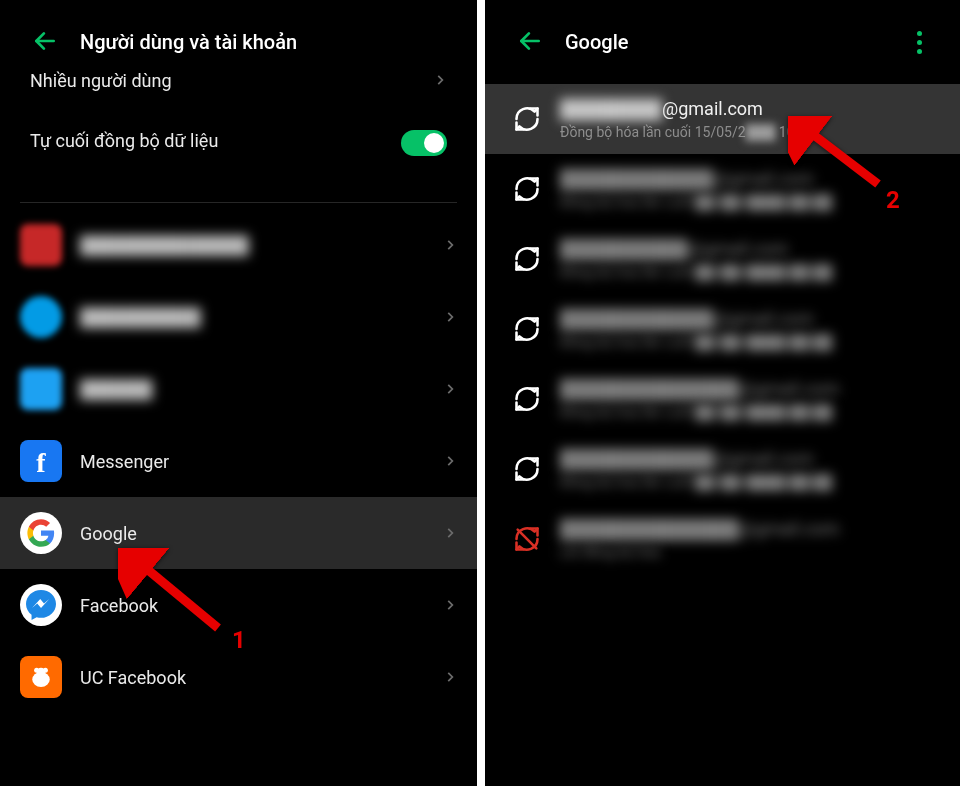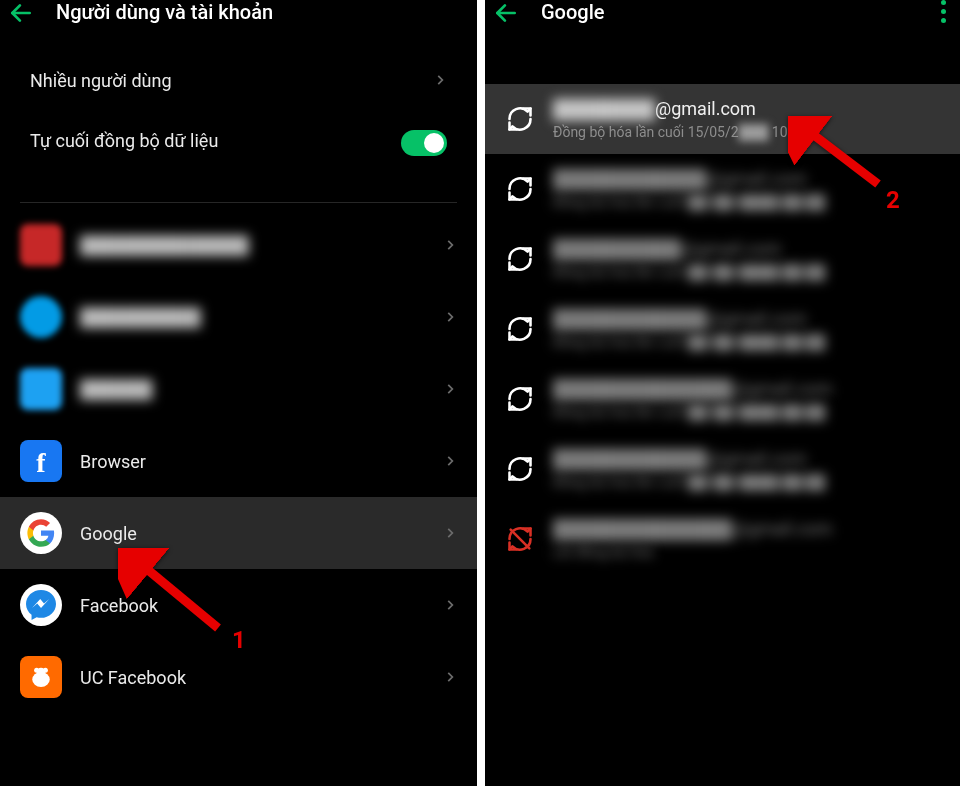--- a/index.html
+++ b/index.html
@@ -3,21 +3,21 @@
 <meta charset="utf-8">
 <style>
   html,body{margin:0;padding:0;background:#fff;font-family:-apple-system,Roboto,Helvetica,Arial,sans-serif;}
   .stage{width:960px;height:786px;position:relative;background:#000;overflow:hidden;}
   .panel{position:absolute;top:0;height:786px;background:#000;color:#e6e6e6;overflow:hidden;}
   .panel-left{left:0;width:477px;}
   .panel-right{left:485px;width:475px;}
   .vsep{position:absolute;left:477px;top:0;width:8px;height:786px;background:#fff;}
 
   
-  .hdr{display:flex;align-items:flex-start;height:54px;padding:0 8px;gap:22px;}
+  .hdr{display:flex;align-items:flex-end;height:54px;padding:0 32px;gap:22px;}
   .back-icon svg{display:block;}
   .hdr-title{font-size:20px;font-weight:500;color:#fff;}
   .menu-dots{margin-left:auto;display:flex;flex-direction:column;gap:4px;padding-right:6px;}
   .menu-dots span{width:5px;height:5px;border-radius:50%;background:#06c167;}
 
   
   .row{display:flex;align-items:flex-start;min-height:60px;padding:0 30px;gap:26px;box-sizing:border-box;}
   .row-label{font-size:18px;color:#eaeaea;flex:0 0 auto;}
   .row-spacer{flex:1 1 auto;}
   .chev{color:#6c6c6c;}
@@ -42,21 +42,21 @@
   .ico-fb span{font-family:Georgia,serif;font-size:28px;line-height:1;transform:translateY(2px);}
   .ico-google{background:#fff;position:relative;}
   .ico-google svg{width:30px;height:30px;}
   .ico-msgr{background:#fff;}
   .ico-msgr svg{width:36px;height:36px;}
   .ico-uc{background:#ff6a00;}
   .ico-uc svg{width:30px;height:30px;}
   .label-fake{color:#bdbdbd;filter:blur(6px);font-size:17px;}
 
   
-  .sync-row{display:flex;align-items:center;padding:14px 20px;gap:18px;box-sizing:border-box;}
+  .sync-row{display:flex;align-items:center;padding:14px 27px;gap:18px;box-sizing:border-box;}
   .sync-row.highlight{background:#343434;}
   .sync-ic{width:30px;height:30px;flex:0 0 auto;display:flex;align-items:center;justify-content:center;}
   .sync-ic svg{width:28px;height:28px;}
   .sync-text{display:flex;flex-direction:column;gap:4px;min-width:0;}
   .sync-email{font-size:18px;color:#f0f0f0;}
   .sync-email .blurL{filter:blur(6px);color:#c9c9c9;}
   .sync-sub{font-size:14px;color:#8d8d8d;}
   .sync-sub .blurS{filter:blur(4px);color:#a0a0a0;}
   .sync-row.dim .sync-email,.sync-row.dim .sync-sub{filter:blur(6px);color:#7d7d7d;}
 
@@ -134,21 +134,21 @@
         <svg width="14" height="20" viewBox="0 0 24 24" fill="none" stroke="#6c6c6c" stroke-width="3">
             <polyline points="9 5 16 12 9 19"></polyline>
           </svg>
       </span>
     </div>
 
     <div class="acct-row">
       <div class="ico ico-fb square">
           <span>f</span>
         </div>
-      <span class="row-label">Browser</span>
+      <span class="row-label">Messenger</span>
       <span class="row-spacer"></span>
       <span class="chev">
         <svg width="14" height="20" viewBox="0 0 24 24" fill="none" stroke="#6c6c6c" stroke-width="3">
             <polyline points="9 5 16 12 9 19"></polyline>
           </svg>
       </span>
     </div>
 
     <div class="acct-row highlight">
       <div class="ico ico-google">

